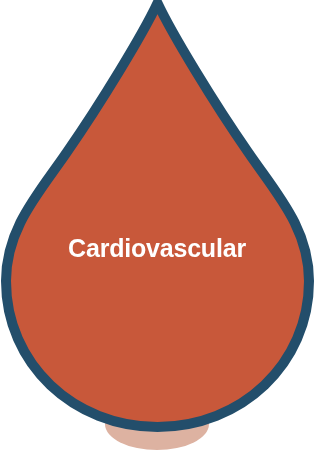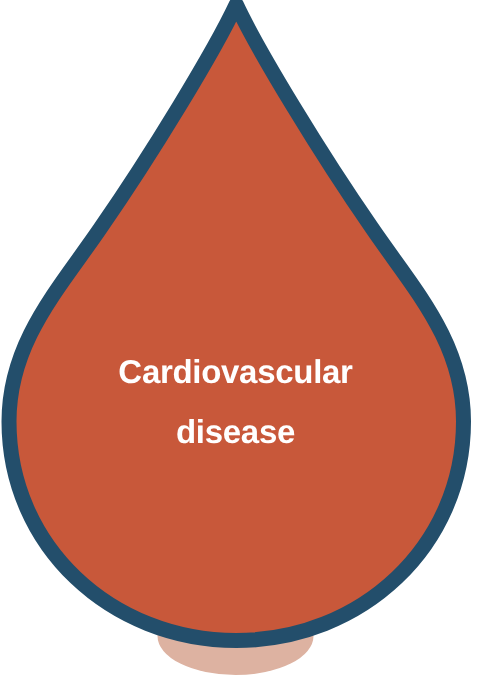--- a/index.html
+++ b/index.html
@@ -59,18 +59,17 @@
 
     <path d="M 157.5 3
              C 172 34 214 103 248 152
              C 276 193 309 228 309 281
              C 309 364 241 427 157.5 427
              C 74 427 6 364 6 281
              C 6 228 39 193 67 152
              C 101 103 143 34 157.5 3 Z" fill="#c8583a" stroke="#234e6b" stroke-width="10" stroke-linejoin="round"></path>
   </svg>
 
-  <div id="drop-label" style="color: rgb(255, 255, 255); font-size: 22px;">
+  <div id="drop-label" style="color: rgb(255, 255, 255); font-size: 25px;">
     <span class="line">Cardiovascular</span>
-    <span class="line">disease</span>
   </div>
 
 </div>
 
 </body></html>

